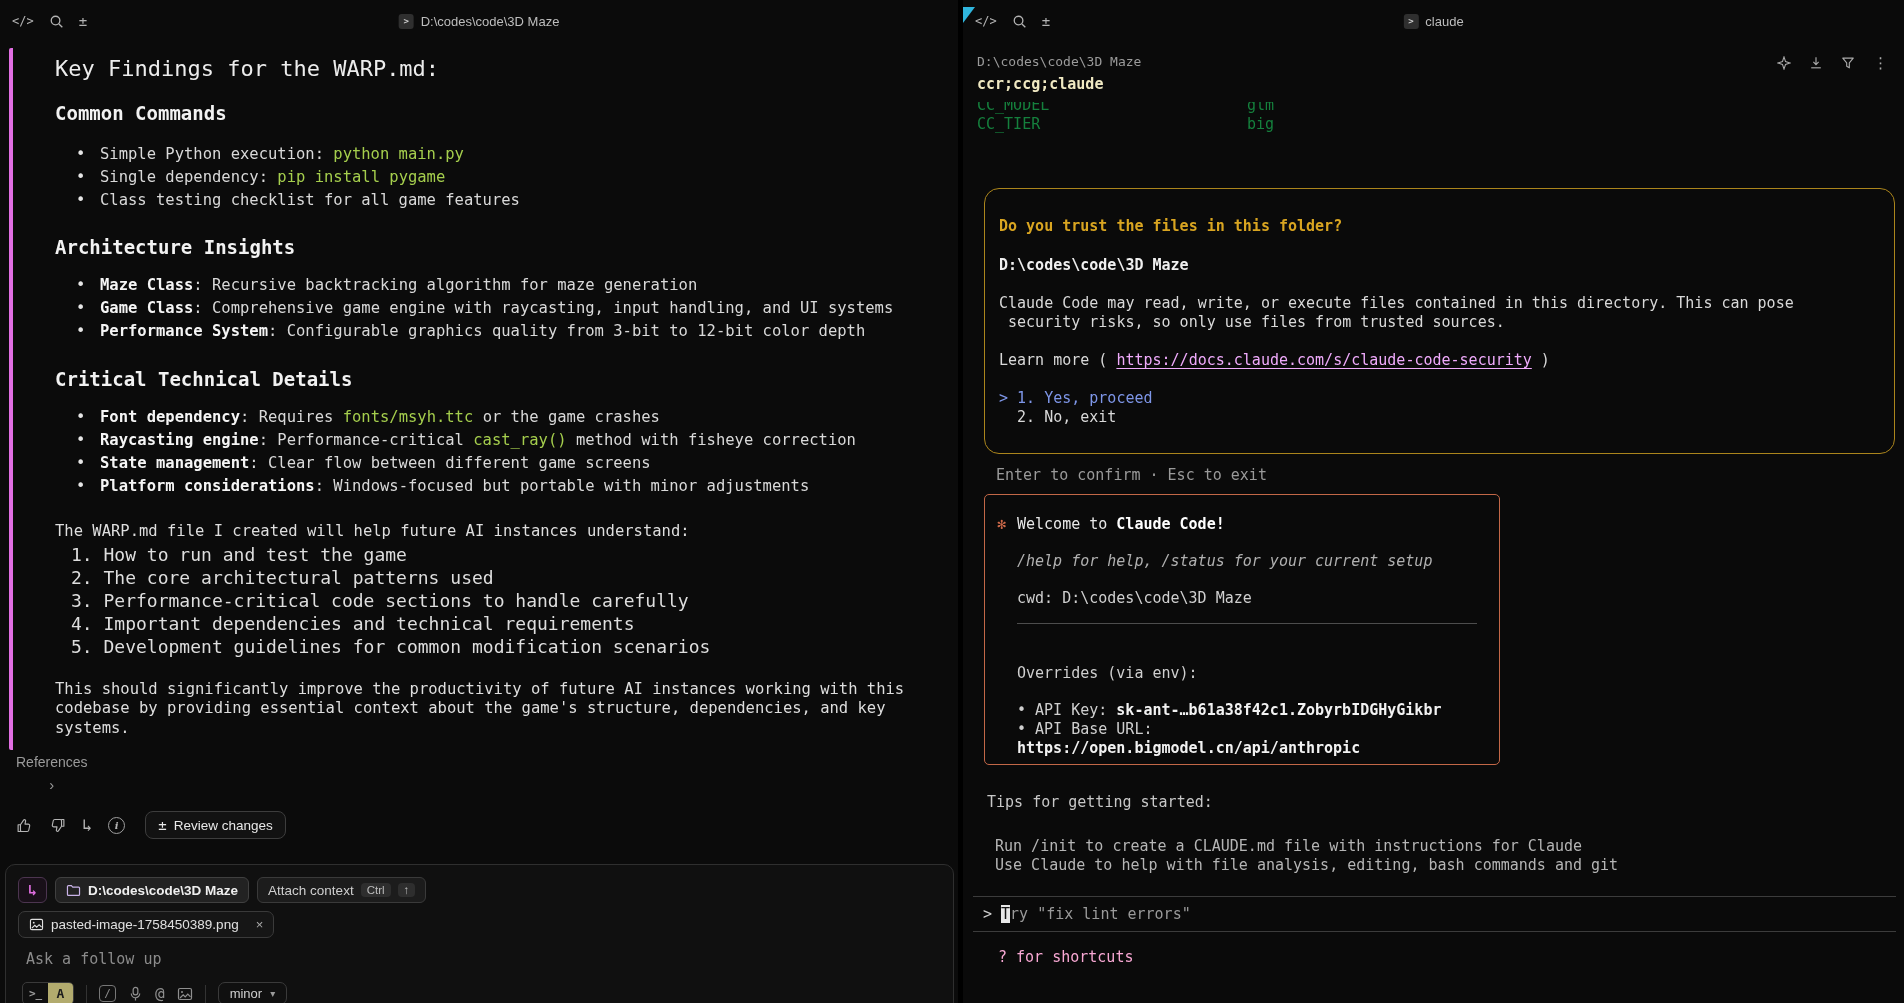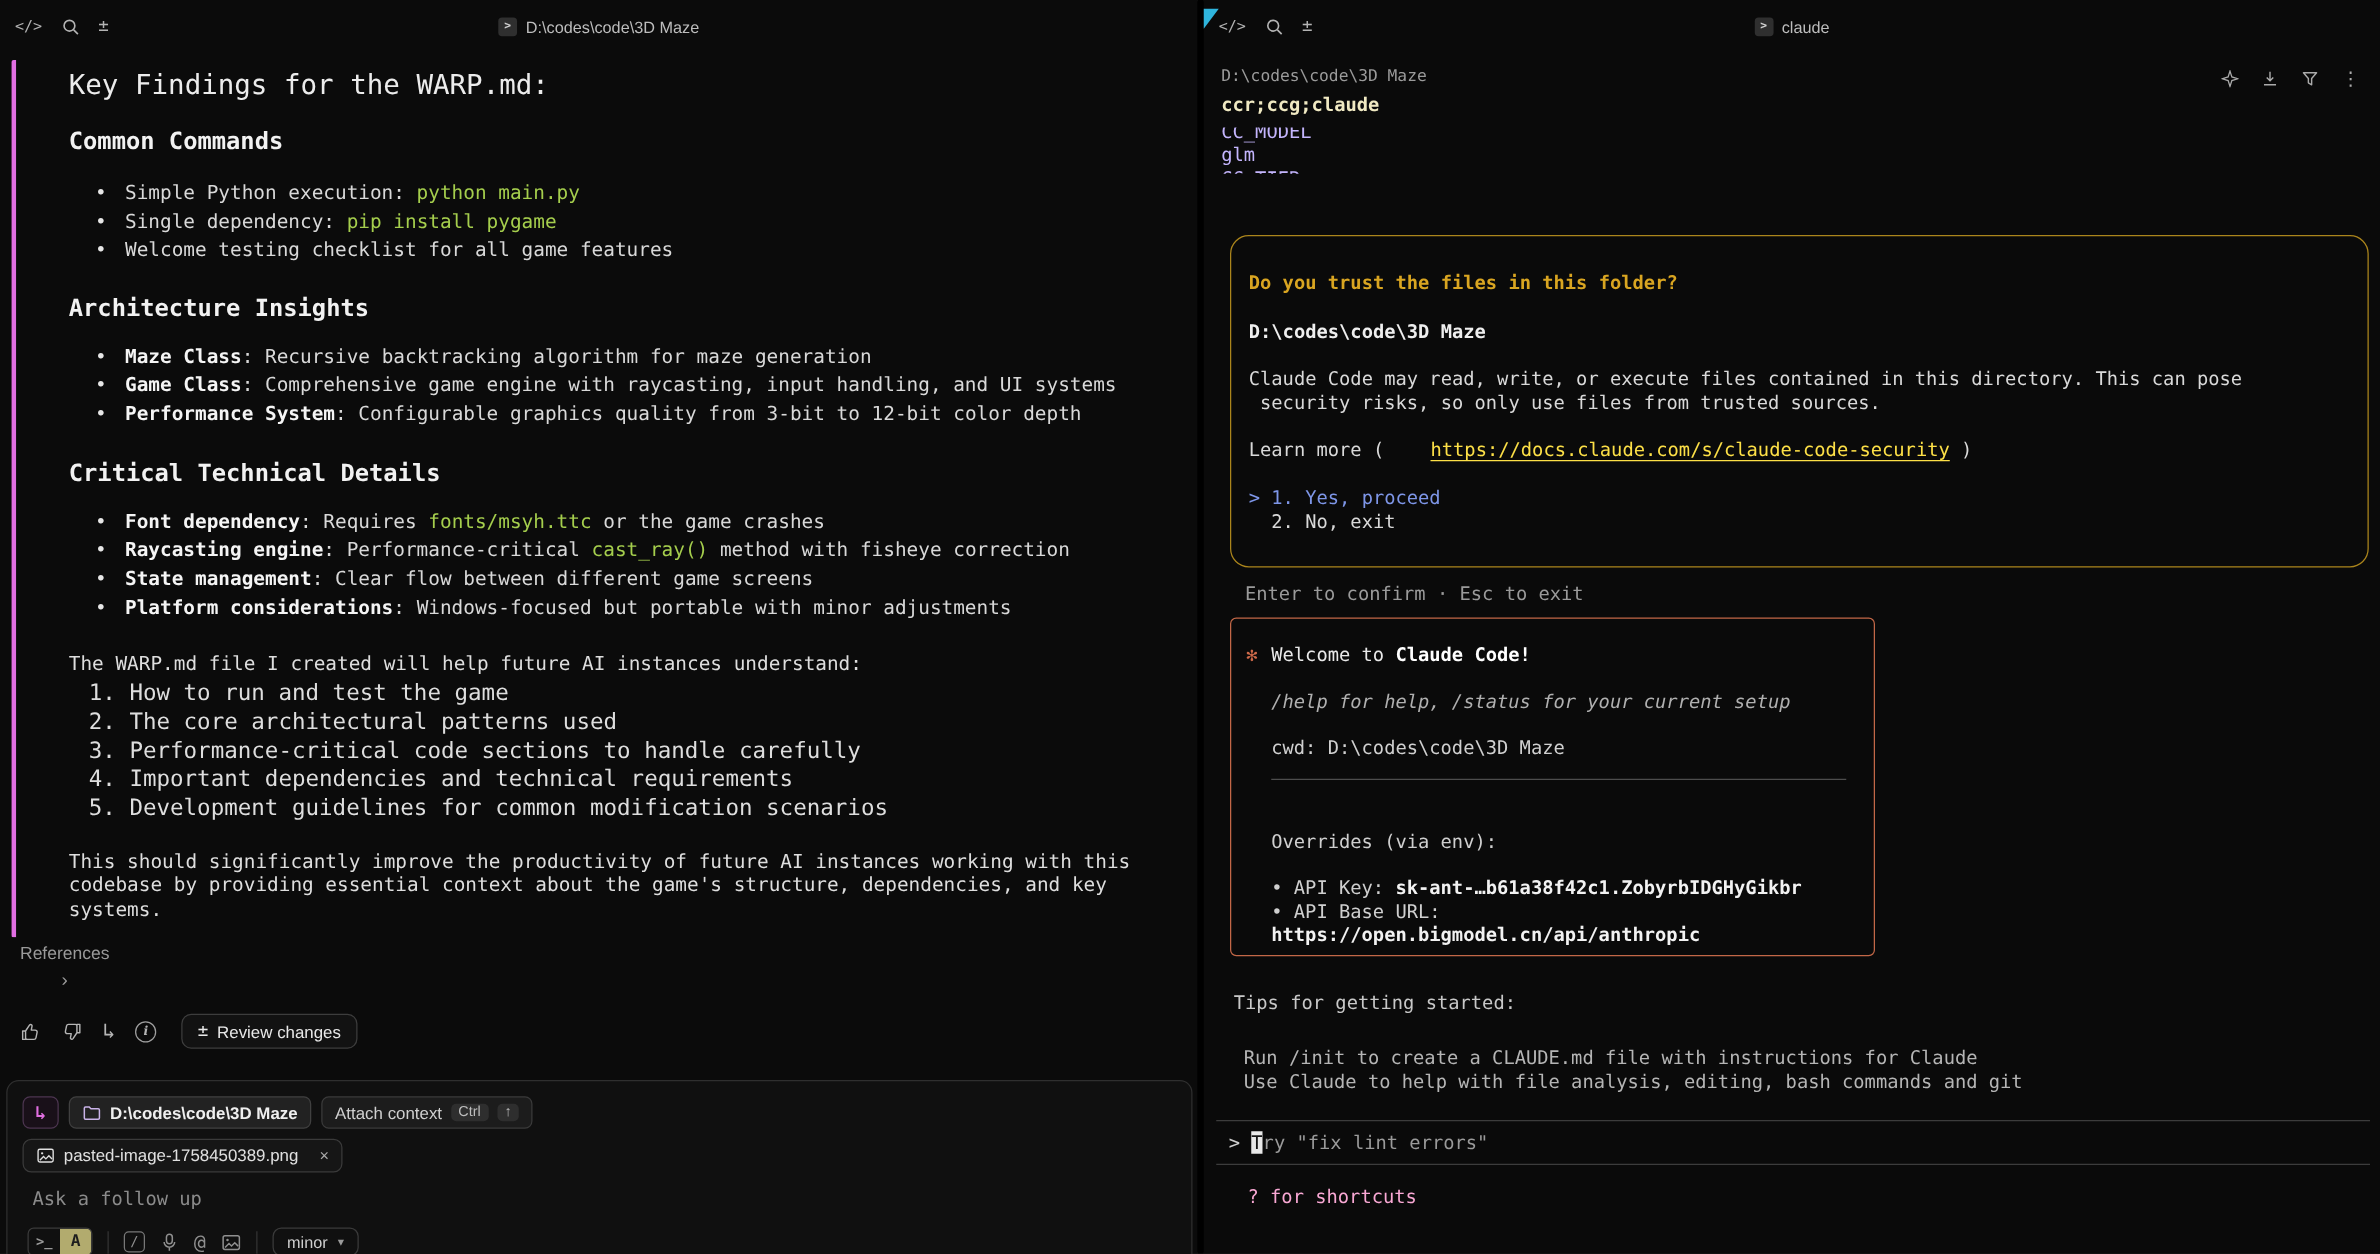--- a/index.html
+++ b/index.html
@@ -82,29 +82,29 @@
   
   .cmd-block { padding:12px 16px 0 14px; position:relative; }
   .cmd-path { font-size:13px; line-height:16px; color:#9b9b9b; }
   .cmd-text { margin-top:4px; font-size:15px; line-height:20px; font-weight:bold; color:#f0e9c2; }
   .blk-actions { position:absolute; right:16px; top:12px; display:flex; gap:18px; align-items:center; color:#ababab; }
   .blk-actions .a-icon svg { display:block; }
   .kebab { font-size:15px; letter-spacing:0; cursor:pointer; }
 
   .env-clip { margin:8px 0 0 14px; height:37px; overflow:hidden; }
   .env-inner { margin-top:-6px; }
-  .env-row { display:flex; font-size:15px; line-height:19px; color:#c4b5fd;flex-direction:column; }
+  .env-row { display:flex; font-size:15px; line-height:19px; color:#15803d; }
   .env-name { width:270px; flex:none; }
 
   .trust-box { margin:49px 9px 0 21px; border:1px solid #ab851c; border-radius:15px; padding:28px 16px 26px 14px; }
   .trust-title { font-size:15px; line-height:19px; font-weight:bold; color:#d9a521; }
   .trust-path { margin-top:20px; font-size:15px; line-height:19px; font-weight:bold; color:#efefef; }
   .trust-body { margin-top:19px; font-size:15px; line-height:19px; color:#d9d9d9; }
   .trust-learn { margin-top:19px; font-size:15px; line-height:19px; color:#d9d9d9; }
-  .trust-link { text-decoration:underline; text-underline-offset:3px; color:#fde047; cursor:pointer;margin-left:28px; }
+  .trust-link { text-decoration:underline; text-underline-offset:3px; color:#f0abfc; cursor:pointer; }
   .trust-opts { margin-top:19px; font-size:15px; line-height:19px; }
   .opt-selected { color:#7e96e8; cursor:pointer; }
   .opt-normal { color:#d9d9d9; cursor:pointer; }
 
   .confirm-hint { margin:12px 0 0 33px; font-size:15px; line-height:19px; color:#9a9a9a; }
 
   .welcome-box { margin:9px 0 0 21px; width:516px; border:1px solid #c26747; border-radius:5px; padding:20px 14px 6px 12px; }
   .w-row1 { font-size:15px; line-height:19px; color:#e9e9e9; display:flex; }
   .w-spark { color:#cf6a4a; width:20px; flex:none; }
   .w-brand { font-weight:bold; color:#ffffff; }
@@ -159,21 +159,21 @@
           <span class="pre">Simple Python execution: </span>
           <span class="b-code pre">python main.py</span>
         </li>
       <li class="r-li">
           <span class="li-marker">•</span>
           <span class="pre">Single dependency: </span>
           <span class="b-code pre">pip install pygame</span>
         </li>
       <li class="r-li">
           <span class="li-marker">•</span>
-          <span class="pre">Welcome testing checklist for all game features</span>
+          <span class="pre">Class testing checklist for all game features</span>
         </li>
     </ul>
 
     <div class="r-h3 h3-2">Architecture Insights</div>
     <ul class="r-ul ul-2">
       <li class="r-li">
           <span class="li-marker">•</span>
           <span class="b-lead pre">Maze Class</span>
           <span class="pre">: Recursive backtracking algorithm for maze generation</span>
         </li>

